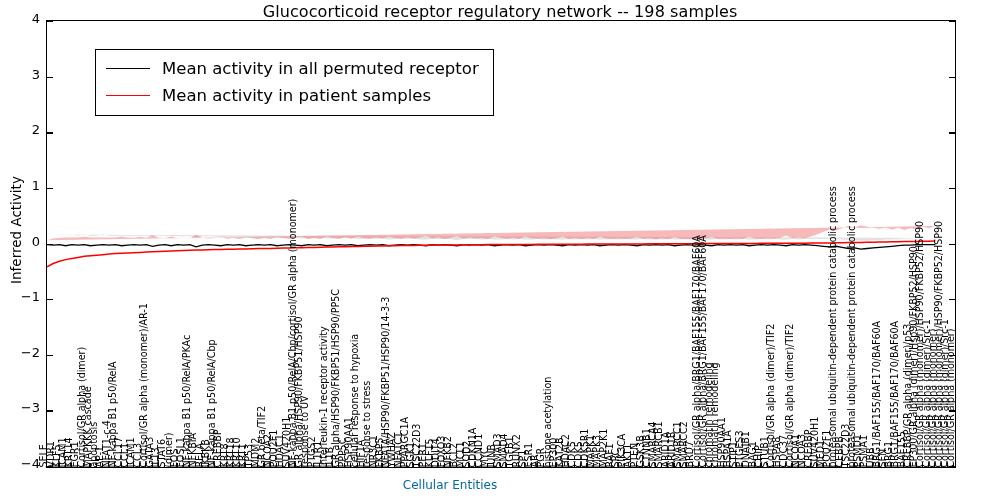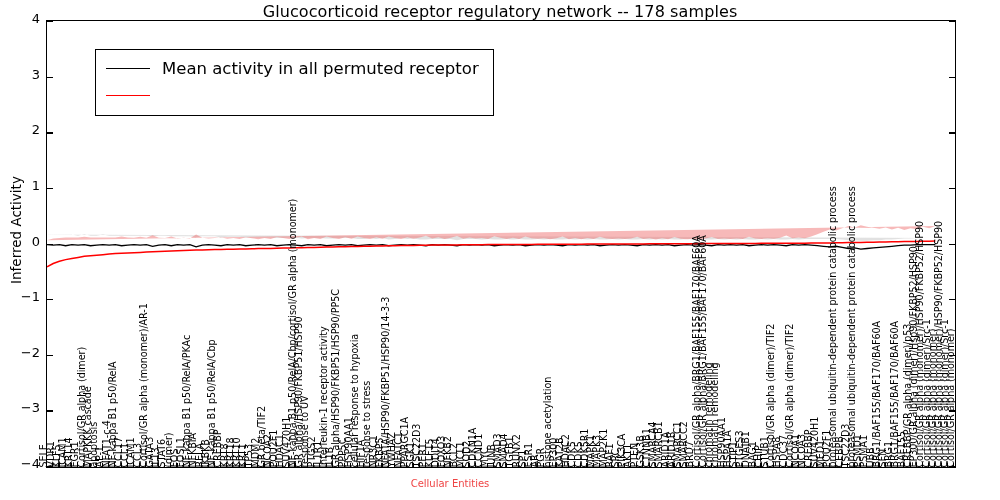--- a/index.html
+++ b/index.html
@@ -23,21 +23,21 @@
     position:absolute;left:-214px;top:222px;width:460px;text-align:center;
     transform:rotate(-90deg);transform-origin:center center;
     font-size:13.5px;color:#000;
   }
   .ytick{position:absolute;right:1002px;width:46px;text-align:right;font-size:13px;color:#000;transform:translateY(-9px);}
   .ytickmark{position:absolute;left:0;width:6px;height:1.3px;background:#000;}
   .ytickmark.r{left:auto;right:0;}
 
   .xlabel{
     position:absolute;left:0;top:478px;width:900px;text-align:center;
-    font-size:10px;color:#ef4444;
+    font-size:12px;color:#0369a1;
   }
 
   
   .xticks{position:absolute;left:46px;top:20px;width:910px;height:448px;}
   .xtickmark{position:absolute;bottom:0;width:1.1px;height:5px;background:#000;}
   .xlabels{position:absolute;left:46px;top:0;width:910px;height:500px;pointer-events:none;}
   .xlab{
     position:absolute;bottom:0;
     font-size:9.6px;line-height:9.6px;color:#000;white-space:nowrap;
     transform-origin:left bottom;transform:rotate(-90deg);
@@ -55,39 +55,40 @@
   .legend-swatch.red{border-top-color:#ff0000;}
   .legend-text{font-size:16.5px;color:#000;}
 
   svg.series{position:absolute;left:0;top:0;}
 </style>
 </head>
 <body>
 
 <div id="root">
 
-  <div class="title">Glucocorticoid receptor regulatory network -- 178 samples</div>
+  <div class="title">Glucocorticoid receptor regulatory network -- 198 samples</div>
 
   <div class="plot-frame">
     <div class="plot-inner">
       <svg class="series" id="svg-series" width="907" height="445" viewBox="0 0 907 445" preserveAspectRatio="none">
           <path d="M0.00 213.60 L6.21 213.60 L12.42 213.60 L18.64 213.60 L24.85 213.60 L31.06 214.71 L37.27 213.04 L43.49 214.71 L49.70 214.71 L55.91 213.60 L62.12 214.71 L68.34 214.71 L74.55 214.71 L80.76 214.71 L86.97 214.71 L93.18 214.71 L99.40 214.71 L105.61 215.27 L111.82 214.71 L118.03 214.71 L124.25 215.27 L130.46 215.27 L136.67 215.27 L142.88 215.27 L149.10 216.38 L155.31 215.27 L161.52 215.27 L167.73 215.27 L173.95 216.38 L180.16 215.82 L186.37 215.82 L192.58 215.82 L198.79 216.38 L205.01 216.38 L211.22 216.38 L217.43 216.38 L223.64 216.38 L229.86 216.94 L236.07 216.94 L242.28 216.38 L248.49 216.38 L254.71 217.49 L260.92 216.94 L267.13 216.94 L273.34 216.94 L279.55 217.49 L285.77 217.49 L291.98 216.94 L298.19 216.94 L304.40 216.94 L310.62 218.05 L316.83 218.05 L323.04 216.94 L329.25 218.05 L335.47 216.94 L341.68 218.61 L347.89 218.05 L354.10 216.94 L360.32 218.05 L366.53 217.49 L372.74 218.61 L378.95 218.61 L385.16 218.05 L391.38 218.05 L397.59 218.05 L403.80 218.05 L410.01 219.16 L416.23 218.05 L422.44 218.05 L428.65 218.05 L434.86 218.61 L441.08 218.05 L447.29 218.61 L453.50 218.61 L459.71 218.05 L465.92 218.61 L472.14 218.05 L478.35 218.61 L484.56 218.61 L490.77 218.05 L496.99 218.61 L503.20 218.05 L509.41 218.61 L515.62 218.61 L521.84 218.05 L528.05 218.61 L534.26 218.05 L540.47 218.61 L546.68 218.05 L552.90 218.61 L559.11 218.61 L565.32 218.05 L571.53 218.61 L577.75 218.05 L583.96 218.61 L590.17 218.61 L596.38 218.05 L602.60 218.61 L608.81 218.05 L615.02 218.61 L621.23 218.05 L627.45 218.61 L633.66 218.61 L639.87 218.05 L646.08 218.61 L652.29 218.05 L658.51 218.61 L664.72 218.61 L670.93 218.05 L677.14 218.61 L683.36 218.05 L689.57 218.61 L695.78 218.05 L701.99 218.61 L708.21 218.61 L714.42 218.05 L720.63 218.61 L726.84 218.05 L733.05 218.61 L739.27 218.61 L745.48 218.05 L751.69 218.61 L757.90 218.05 L764.12 218.05 L770.33 218.05 L776.54 218.05 L782.75 218.05 L788.97 218.05 L795.18 218.61 L801.39 219.16 L807.60 219.16 L813.82 219.72 L820.03 219.72 L826.24 219.16 L832.45 219.16 L838.66 218.61 L844.88 218.61 L851.09 218.05 L857.30 217.49 L863.51 217.49 L869.73 216.94 L875.94 216.94 L882.15 216.94 L888.36 216.94 L894.58 NaN L900.79 NaN L907.00 NaN L907.00 NaN L900.79 NaN L894.58 NaN L888.36 230.29 L882.15 230.29 L875.94 230.29 L869.73 230.29 L863.51 230.84 L857.30 230.84 L851.09 231.40 L844.88 231.96 L838.66 233.07 L832.45 233.63 L826.24 234.74 L820.03 235.29 L813.82 236.41 L807.60 234.74 L801.39 235.85 L795.18 234.18 L788.97 232.51 L782.75 233.63 L776.54 232.51 L770.33 231.40 L764.12 230.29 L757.90 229.18 L751.69 229.73 L745.48 229.18 L739.27 230.84 L733.05 229.73 L726.84 229.18 L720.63 229.73 L714.42 229.18 L708.21 229.73 L701.99 230.84 L695.78 229.18 L689.57 229.73 L683.36 229.18 L677.14 229.73 L670.93 229.18 L664.72 230.84 L658.51 229.73 L652.29 229.18 L646.08 229.73 L639.87 229.18 L633.66 229.73 L627.45 230.84 L621.23 229.18 L615.02 229.73 L608.81 229.18 L602.60 229.73 L596.38 229.18 L590.17 230.84 L583.96 229.73 L577.75 229.18 L571.53 229.73 L565.32 229.18 L559.11 229.73 L552.90 230.84 L546.68 229.18 L540.47 229.73 L534.26 229.18 L528.05 229.73 L521.84 229.18 L515.62 230.84 L509.41 229.73 L503.20 229.18 L496.99 229.73 L490.77 229.18 L484.56 229.73 L478.35 230.84 L472.14 229.18 L465.92 229.73 L459.71 229.18 L453.50 229.73 L447.29 230.84 L441.08 229.18 L434.86 229.73 L428.65 229.18 L422.44 230.29 L416.23 229.18 L410.01 230.29 L403.80 230.29 L397.59 229.18 L391.38 230.29 L385.16 229.18 L378.95 230.84 L372.74 229.73 L366.53 229.73 L360.32 230.29 L354.10 230.29 L347.89 230.29 L341.68 230.84 L335.47 230.29 L329.25 230.29 L323.04 230.29 L316.83 230.29 L310.62 231.40 L304.40 230.29 L298.19 231.40 L291.98 230.29 L285.77 230.84 L279.55 231.96 L273.34 230.29 L267.13 231.40 L260.92 230.29 L254.71 231.96 L248.49 231.96 L242.28 230.84 L236.07 231.40 L229.86 232.51 L223.64 230.84 L217.43 231.96 L211.22 230.84 L205.01 231.96 L198.79 233.07 L192.58 231.40 L186.37 232.51 L180.16 231.40 L173.95 233.07 L167.73 233.07 L161.52 231.96 L155.31 233.07 L149.10 235.29 L142.88 231.96 L136.67 233.07 L130.46 231.96 L124.25 234.18 L118.03 232.51 L111.82 233.63 L105.61 235.29 L99.40 232.51 L93.18 233.63 L86.97 232.51 L80.76 233.63 L74.55 234.74 L68.34 232.51 L62.12 233.63 L55.91 233.63 L49.70 233.63 L43.49 234.74 L37.27 234.18 L31.06 233.63 L24.85 233.63 L18.64 235.85 L12.42 233.63 L6.21 234.74 L0.00 233.63 Z" fill="#c8c8c8" fill-opacity="0.55" stroke="none"></path>
           <path d="M0.00 219.16 L6.21 217.49 L12.42 216.94 L18.64 216.38 L24.85 216.38 L31.06 216.38 L37.27 215.82 L43.49 216.38 L49.70 216.38 L55.91 216.38 L62.12 216.38 L68.34 216.38 L74.55 215.55 L80.76 216.38 L86.97 216.66 L93.18 215.82 L99.40 216.66 L105.61 214.16 L111.82 216.66 L118.03 216.94 L124.25 215.55 L130.46 217.49 L136.67 216.66 L142.88 217.49 L149.10 213.49 L155.31 216.66 L161.52 217.60 L167.73 216.94 L173.95 216.27 L180.16 217.77 L186.37 217.05 L192.58 218.05 L198.79 216.27 L205.01 217.22 L211.22 218.16 L217.43 216.94 L223.64 217.94 L229.86 216.10 L236.07 217.05 L242.28 218.05 L248.49 216.83 L254.71 215.55 L260.92 218.16 L267.13 216.94 L273.34 217.94 L279.55 215.55 L285.77 217.05 L291.98 218.05 L298.19 216.27 L304.40 217.77 L310.62 215.38 L316.83 216.94 L323.04 217.94 L329.25 216.16 L335.47 217.72 L341.68 215.38 L347.89 216.94 L354.10 217.94 L360.32 216.16 L366.53 217.72 L372.74 216.49 L378.95 214.71 L385.16 217.44 L391.38 216.27 L397.59 217.88 L403.80 216.72 L410.01 214.99 L416.23 217.72 L422.44 216.55 L428.65 217.60 L434.86 216.99 L441.08 218.05 L447.29 215.21 L453.50 216.83 L459.71 217.94 L465.92 216.77 L472.14 217.88 L478.35 215.60 L484.56 217.27 L490.77 217.77 L496.99 217.22 L503.20 218.27 L509.41 217.16 L515.62 215.44 L521.84 218.22 L528.05 217.05 L534.26 218.16 L540.47 216.99 L546.68 218.11 L552.90 215.82 L559.11 217.49 L565.32 217.99 L571.53 217.44 L577.75 217.94 L583.96 217.38 L590.17 215.66 L596.38 217.88 L602.60 217.27 L608.81 218.38 L615.02 217.22 L621.23 218.33 L627.45 216.05 L633.66 217.72 L639.87 218.22 L646.08 217.66 L652.29 218.16 L658.51 217.60 L664.72 215.88 L670.93 218.11 L677.14 217.49 L683.36 218.05 L689.57 217.44 L695.78 217.99 L701.99 215.71 L708.21 217.38 L714.42 217.88 L720.63 217.33 L726.84 217.83 L733.05 216.72 L739.27 214.43 L745.48 217.22 L751.69 216.60 L757.90 217.16 L764.12 215.44 L770.33 213.16 L776.54 210.87 L782.75 208.59 L788.97 209.59 L795.18 207.26 L801.39 204.92 L807.60 206.48 L813.82 204.14 L820.03 205.70 L826.24 206.70 L832.45 207.70 L838.66 206.48 L844.88 208.59 L851.09 206.81 L857.30 208.93 L863.51 207.15 L869.73 208.15 L875.94 205.81 L882.15 207.37 L888.36 205.03 L894.58 NaN L900.79 NaN L907.00 NaN L907.00 NaN L900.79 NaN L894.58 NaN L888.36 235.07 L882.15 232.96 L875.94 234.74 L869.73 232.62 L863.51 233.85 L857.30 232.29 L851.09 234.63 L844.88 233.07 L838.66 235.41 L832.45 234.40 L826.24 235.63 L820.03 236.85 L813.82 238.63 L807.60 236.52 L801.39 238.30 L795.18 236.18 L788.97 234.07 L782.75 235.29 L776.54 233.12 L770.33 230.96 L764.12 228.79 L757.90 227.17 L751.69 227.73 L745.48 227.23 L739.27 230.01 L733.05 227.84 L726.84 226.73 L720.63 227.34 L714.42 226.78 L708.21 227.40 L701.99 229.06 L695.78 226.89 L689.57 227.45 L683.36 226.95 L677.14 227.51 L670.93 227.01 L664.72 229.23 L658.51 227.62 L652.29 227.06 L646.08 227.67 L639.87 227.12 L633.66 227.73 L627.45 229.40 L621.23 227.23 L615.02 228.34 L608.81 227.28 L602.60 228.40 L596.38 227.90 L590.17 230.12 L583.96 228.51 L577.75 227.95 L571.53 228.56 L565.32 228.01 L559.11 228.62 L552.90 230.29 L546.68 228.12 L540.47 229.23 L534.26 228.17 L528.05 229.29 L521.84 228.23 L515.62 231.01 L509.41 229.40 L503.20 228.28 L496.99 229.45 L490.77 228.90 L484.56 229.51 L478.35 231.18 L472.14 229.01 L465.92 230.12 L459.71 229.06 L453.50 230.18 L447.29 231.90 L441.08 229.18 L434.86 230.34 L428.65 229.84 L422.44 231.01 L416.23 229.95 L410.01 232.79 L403.80 231.18 L397.59 230.12 L391.38 231.84 L385.16 230.79 L378.95 233.63 L372.74 232.07 L366.53 231.07 L360.32 232.85 L354.10 231.29 L347.89 232.51 L341.68 234.29 L335.47 232.18 L329.25 233.96 L323.04 232.40 L316.83 233.63 L310.62 235.41 L304.40 233.35 L298.19 235.18 L291.98 233.63 L285.77 234.85 L279.55 236.68 L273.34 234.63 L267.13 235.85 L260.92 234.85 L254.71 237.80 L248.49 236.85 L242.28 235.85 L236.07 237.07 L229.86 238.35 L223.64 236.85 L217.43 238.08 L211.22 237.07 L205.01 238.35 L198.79 239.63 L192.58 238.08 L186.37 239.30 L180.16 238.91 L173.95 240.75 L167.73 240.30 L161.52 239.86 L155.31 241.13 L149.10 244.64 L142.88 240.86 L136.67 242.25 L130.46 241.97 L124.25 244.47 L118.03 243.64 L111.82 244.47 L105.61 247.53 L99.40 245.58 L93.18 246.98 L86.97 246.70 L80.76 247.53 L74.55 248.92 L68.34 248.64 L62.12 249.76 L55.91 250.87 L49.70 251.98 L43.49 253.09 L37.27 254.76 L31.06 256.43 L24.85 258.66 L18.64 260.88 L12.42 263.66 L6.21 267.56 L0.00 272.56 Z" fill="#f08080" fill-opacity="0.55" stroke="none"></path>
           <path d="M0.00 223.61 L6.21 224.17 L12.42 223.61 L18.64 224.72 L24.85 223.61 L31.06 224.17 L37.27 223.61 L43.49 224.72 L49.70 224.17 L55.91 223.61 L62.12 224.17 L68.34 223.61 L74.55 224.72 L80.76 224.17 L86.97 223.61 L93.18 224.17 L99.40 223.61 L105.61 225.28 L111.82 224.17 L118.03 223.61 L124.25 224.72 L130.46 223.61 L136.67 224.17 L142.88 223.61 L149.10 225.84 L155.31 224.17 L161.52 223.61 L167.73 224.17 L173.95 224.72 L180.16 223.61 L186.37 224.17 L192.58 223.61 L198.79 224.72 L205.01 224.17 L211.22 223.61 L217.43 224.17 L223.64 223.61 L229.86 224.72 L236.07 224.17 L242.28 223.61 L248.49 224.17 L254.71 224.72 L260.92 223.61 L267.13 224.17 L273.34 223.61 L279.55 224.72 L285.77 224.17 L291.98 223.61 L298.19 224.17 L304.40 223.61 L310.62 224.72 L316.83 224.17 L323.04 223.61 L329.25 224.17 L335.47 223.61 L341.68 224.72 L347.89 224.17 L354.10 223.61 L360.32 224.17 L366.53 223.61 L372.74 224.17 L378.95 224.72 L385.16 223.61 L391.38 224.17 L397.59 223.61 L403.80 224.17 L410.01 224.72 L416.23 223.61 L422.44 224.17 L428.65 223.61 L434.86 224.17 L441.08 223.61 L447.29 224.72 L453.50 224.17 L459.71 223.61 L465.92 224.17 L472.14 223.61 L478.35 224.72 L484.56 224.17 L490.77 223.61 L496.99 224.17 L503.20 223.61 L509.41 224.17 L515.62 224.72 L521.84 223.61 L528.05 224.17 L534.26 223.61 L540.47 224.17 L546.68 223.61 L552.90 224.72 L559.11 224.17 L565.32 223.61 L571.53 224.17 L577.75 223.61 L583.96 224.17 L590.17 224.72 L596.38 223.61 L602.60 224.17 L608.81 223.61 L615.02 224.17 L621.23 223.61 L627.45 224.72 L633.66 224.17 L639.87 223.61 L646.08 224.17 L652.29 223.61 L658.51 224.17 L664.72 224.72 L670.93 223.61 L677.14 224.17 L683.36 223.61 L689.57 224.17 L695.78 223.61 L701.99 224.72 L708.21 224.17 L714.42 223.61 L720.63 224.17 L726.84 223.61 L733.05 224.17 L739.27 224.72 L745.48 223.61 L751.69 224.17 L757.90 223.61 L764.12 224.17 L770.33 224.72 L776.54 225.28 L782.75 225.84 L788.97 225.28 L795.18 226.39 L801.39 227.51 L807.60 226.95 L813.82 228.06 L820.03 227.51 L826.24 226.95 L832.45 226.39 L838.66 225.84 L844.88 225.28 L851.09 224.72 L857.30 224.17 L863.51 224.17 L869.73 223.61 L875.94 223.61 L882.15 223.61 L888.36 223.61 L894.58 NaN L900.79 NaN L907.00 NaN " fill="none" stroke="#000000" stroke-width="1.3"></path>
           <path d="M0.00 245.86 L6.21 242.53 L12.42 240.30 L18.64 238.63 L24.85 237.52 L31.06 236.41 L37.27 235.29 L43.49 234.74 L49.70 234.18 L55.91 233.63 L62.12 233.07 L68.34 232.51 L74.55 232.23 L80.76 231.96 L86.97 231.68 L93.18 231.40 L99.40 231.12 L105.61 230.84 L111.82 230.57 L118.03 230.29 L124.25 230.01 L130.46 229.73 L136.67 229.45 L142.88 229.18 L149.10 229.06 L155.31 228.90 L161.52 228.73 L167.73 228.62 L173.95 228.51 L180.16 228.34 L186.37 228.17 L192.58 228.06 L198.79 227.95 L205.01 227.78 L211.22 227.62 L217.43 227.51 L223.64 227.40 L229.86 227.23 L236.07 227.06 L242.28 226.95 L248.49 226.84 L254.71 226.67 L260.92 226.50 L267.13 226.39 L273.34 226.28 L279.55 226.12 L285.77 225.95 L291.98 225.84 L298.19 225.73 L304.40 225.56 L310.62 225.39 L316.83 225.28 L323.04 225.17 L329.25 225.06 L335.47 224.95 L341.68 224.84 L347.89 224.72 L354.10 224.61 L360.32 224.50 L366.53 224.39 L372.74 224.28 L378.95 224.17 L385.16 224.11 L391.38 224.06 L397.59 224.00 L403.80 223.95 L410.01 223.89 L416.23 223.84 L422.44 223.78 L428.65 223.72 L434.86 223.67 L441.08 223.61 L447.29 223.56 L453.50 223.50 L459.71 223.50 L465.92 223.45 L472.14 223.45 L478.35 223.39 L484.56 223.39 L490.77 223.33 L496.99 223.33 L503.20 223.28 L509.41 223.28 L515.62 223.22 L521.84 223.22 L528.05 223.17 L534.26 223.17 L540.47 223.11 L546.68 223.11 L552.90 223.06 L559.11 223.06 L565.32 223.00 L571.53 223.00 L577.75 222.94 L583.96 222.94 L590.17 222.89 L596.38 222.89 L602.60 222.83 L608.81 222.83 L615.02 222.78 L621.23 222.78 L627.45 222.72 L633.66 222.72 L639.87 222.67 L646.08 222.67 L652.29 222.61 L658.51 222.61 L664.72 222.56 L670.93 222.56 L677.14 222.50 L683.36 222.50 L689.57 222.44 L695.78 222.44 L701.99 222.39 L708.21 222.39 L714.42 222.33 L720.63 222.33 L726.84 222.28 L733.05 222.28 L739.27 222.22 L745.48 222.22 L751.69 222.17 L757.90 222.17 L764.12 222.11 L770.33 222.06 L776.54 222.00 L782.75 221.94 L788.97 221.83 L795.18 221.72 L801.39 221.61 L807.60 221.50 L813.82 221.39 L820.03 221.28 L826.24 221.16 L832.45 221.05 L838.66 220.94 L844.88 220.83 L851.09 220.72 L857.30 220.61 L863.51 220.50 L869.73 220.39 L875.94 220.28 L882.15 220.16 L888.36 220.05 L894.58 NaN L900.79 NaN L907.00 NaN " fill="none" stroke="#ff0000" stroke-width="1.5"></path>
         </svg>
     </div>
 
     <div class="legend">
       <div class="legend-row">
         <span class="legend-swatch"></span>
         <span class="legend-text">Mean activity in all permuted receptor</span>
       </div>
       <div class="legend-row">
         <span class="legend-swatch red"></span>
+        <span class="legend-text">Mean activity in patient samples</span>
       </div>
     </div>
 
     <div id="ymarks">
         <div class="ytickmark" style="top: 0px;"></div>
         <div class="ytickmark r" style="top: 0px;"></div>
         <div class="ytickmark" style="top: 55.625px;"></div>
         <div class="ytickmark r" style="top: 55.625px;"></div>
         <div class="ytickmark" style="top: 111.25px;"></div>
         <div class="ytickmark r" style="top: 111.25px;"></div>

